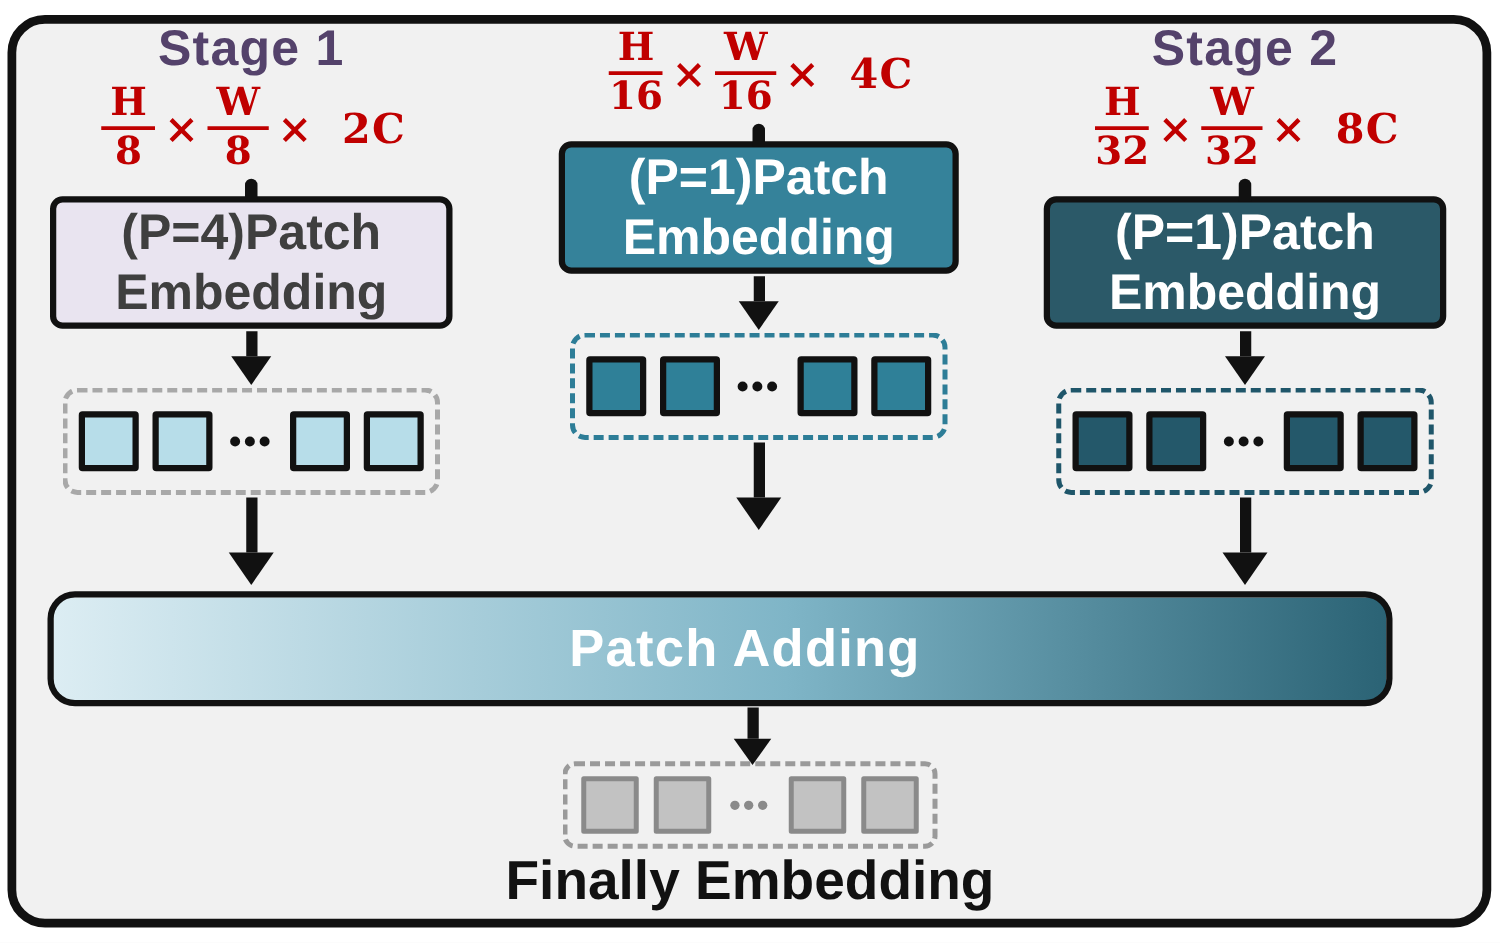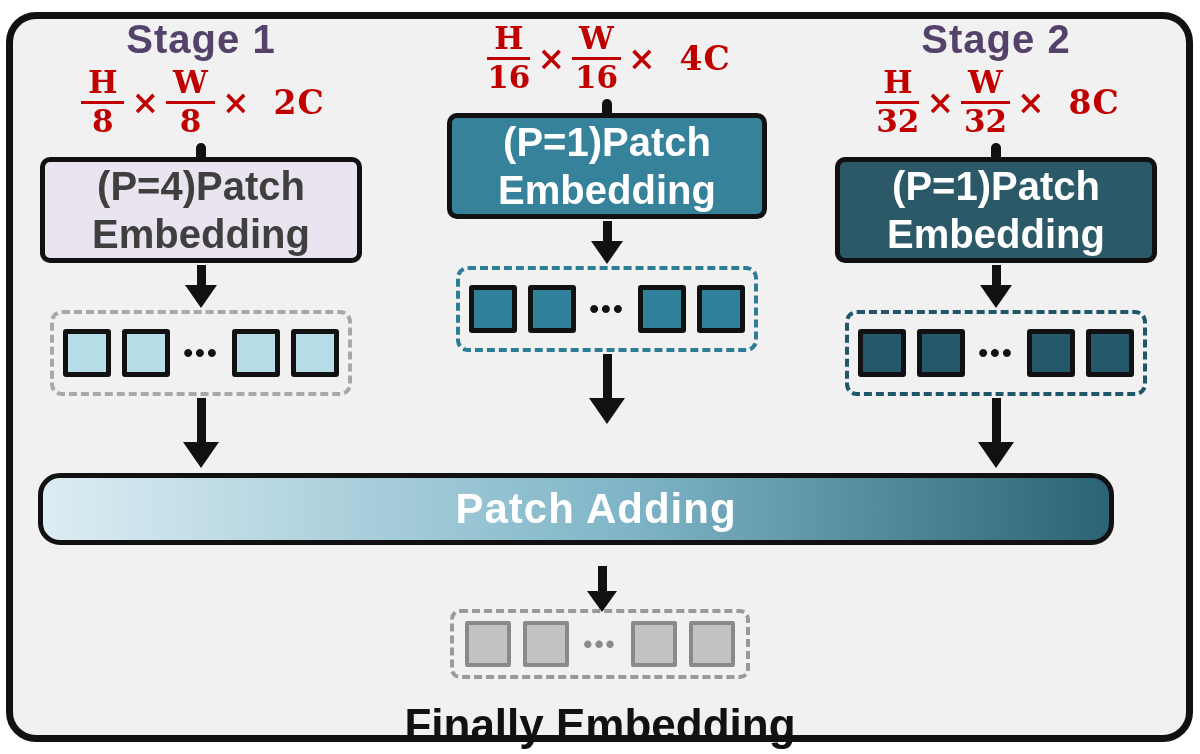--- a/index.html
+++ b/index.html
@@ -45,41 +45,41 @@
   .arrow2 .stem{height:44px;}
   .arrow2 .head{border-left-width:18px;border-right-width:18px;border-top-width:26px;}
 
   .patch-row{margin-top:2px;width:302px;height:86px;border:4px dashed var(--row-border,#aaa);
              border-radius:12px;display:flex;align-items:center;justify-content:center;gap:11px;}
   .patch-square{width:48px;height:48px;border:5px solid var(--square-border,#111);
                 background:var(--square-fill,#ccc);border-radius:3px;flex:0 0 auto;}
   .dots{font-size:28px;font-weight:bold;color:var(--dot-color,#111);letter-spacing:2px;
         line-height:1;margin:0 2px;}
 
-  .adding-bar{position:absolute;left:38px;top:473px;width:1076px;height:72px;
+  .adding-bar{position:absolute;left:38px;top:473px;width:1076px;height:92px;
               border:5px solid #111;border-radius:22px;
               background:linear-gradient(90deg,var(--gradient-start,#DCEDF3),
                          var(--gradient-mid,#7FB5C7) 55%,var(--gradient-end,#2B6375));
               display:flex;align-items:center;justify-content:center;}
   .adding-bar .bar-label{color:#fff;font-size:42px;font-weight:bold;letter-spacing:1px;
                          margin-left:40px;}
 
   .arrow3{position:absolute;left:584px;top:566px;width:36px;}
   .arrow3 .stem{height:25px;}
   .arrow3 .head{border-left-width:15px;border-right-width:15px;border-top-width:21px;}
 
   .final-row{position:absolute;left:450px;top:609px;width:300px;height:70px;
              border:4px dashed var(--row-border,#9A9A9A);border-radius:10px;
              display:flex;align-items:center;justify-content:center;gap:12px;}
   .final-square{width:46px;height:46px;border:4px solid var(--square-border,#8A8A8A);
                 background:var(--square-fill,#C2C2C2);border-radius:2px;flex:0 0 auto;}
   .final-row .dots{font-size:26px;}
 
   .final-label{position:absolute;left:350px;top:680px;width:500px;text-align:center;
-               font-size:44px;font-weight:bold;color:#111;margin-top:20px;}
+               font-size:44px;font-weight:bold;color:#111;}
 </style>
 </head>
 <body>
 
 <div class="frame" style="--title-color: #54426B; --formula-color: #C00000; --frame-bg: #F1F1F1; --frame-border: #111111;"></div>
 
 <div class="col col1" style="--box-fill: #E9E4F0; --box-text: #3F3F3F; --box-border: #111111; --square-fill: #B7DDE9; --square-border: #111111; --row-border: #A8A8A8; --dot-color: #111111;">
   <div class="stage-title">Stage 1</div>
   <div class="formula">
     <span class="frac">

